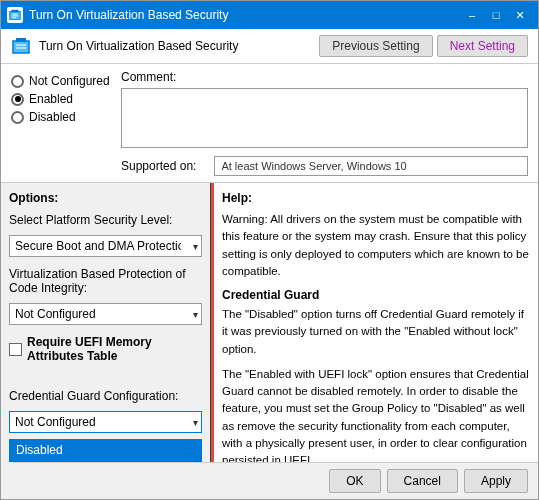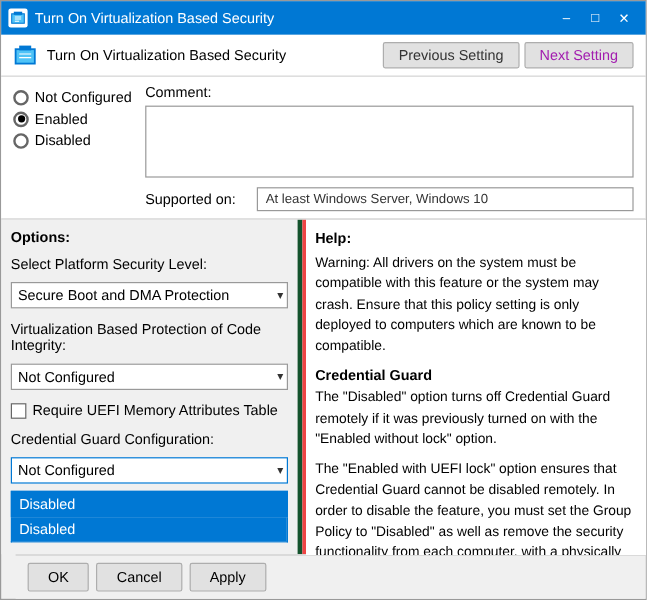--- a/index.html
+++ b/index.html
@@ -35,40 +35,40 @@
     .comment-label { font-size: 12px; }
     .comment-box { border: 1px solid #999; background: white; height: 60px; padding: 3px; font-size: 11px; resize: none; color: #333; width: 100%; }
     .supported-row { display: flex; align-items: center; gap: 18px; margin-top: 4px; }
     .supported-label { font-size: 12px; white-space: nowrap; }
     .supported-value { flex: 1; border: 1px solid #999; background: white; padding: 3px 6px; font-size: 11px; color: #333; }
 
     
     .main-content { display: flex; flex: 1; overflow: hidden; }
 
     
-    .options-panel { width: 251px; flex-shrink: 0; border-right: 4px solid #14532d; background: #f0f0f0; padding: 8px; display: flex; flex-direction: column; gap: 6px; overflow-y: auto; }
+    .options-panel { width: 210px; flex-shrink: 0; border-right: 1px solid #14532d; background: #f0f0f0; padding: 8px; display: flex; flex-direction: column; gap: 6px; overflow-y: auto; }
     .options-title { font-size: 12px; font-weight: bold; margin-bottom: 2px; }
     .field-label { font-size: 12px; margin-bottom: 2px; }
     .dropdown-container { position: relative; margin-bottom: 4px; }
     .dropdown { width: 100%; padding: 3px 20px 3px 5px; border: 1px solid #999; background: white; font-size: 12px; appearance: none; cursor: pointer; }
     .dropdown-arrow { position: absolute; right: 4px; top: 50%; transform: translateY(-50%); pointer-events: none; font-size: 10px; color: #333; }
-    .checkbox-row { display: flex; align-items: center; gap: 5px; margin-bottom: 4px; }
+    .checkbox-row { display: flex; align-items: center; gap: 5px; margin-bottom: 20px; font-weight: bold; }
     .checkbox { width: 13px; height: 13px; border: 1px solid #666; background: white; flex-shrink: 0; }
     .checkbox-label { font-size: 12px; }
     .dropdown-menu-item { padding: 3px 6px; font-size: 12px; cursor: pointer; white-space: nowrap; }
     .dropdown-menu-item.selected-item { background: #0078d4; color: white; }
 
     
     .help-panel { flex: 1; background: white; padding: 8px; overflow-y: auto; border-left: 3px solid #ef4444; }
     .help-title { font-size: 12px; font-weight: bold; margin-bottom: 6px; }
     .help-text { font-size: 11.5px; color: #000; line-height: 1.5; margin-bottom: 8px; }
     .help-subtitle { font-size: 12px; font-weight: bold; margin-bottom: 4px; margin-top: 4px; }
 
     
-    .footer { background: #f0f0f0; border-top: 1px solid #ccc; padding: 6px 10px; display: flex; justify-content: flex-start; gap: 6px; align-items: center; margin-left: 12px; }
+    .footer { background: #f0f0f0; border-top: 1px solid #ccc; padding: 6px 10px; display: flex; justify-content: flex-end; gap: 6px; align-items: center; margin-left: 12px; }
     .footer-btn { padding: 4px 16px; border: 1px solid #adadad; background: #e1e1e1; border-radius: 2px; cursor: pointer; font-size: 12px; }
   </style>
 </head>
 <body>
 
 <div class="window">
 
   <div class="title-bar">
     <div class="title-bar-icon">
       <svg viewBox="0 0 16 16" fill="none">

